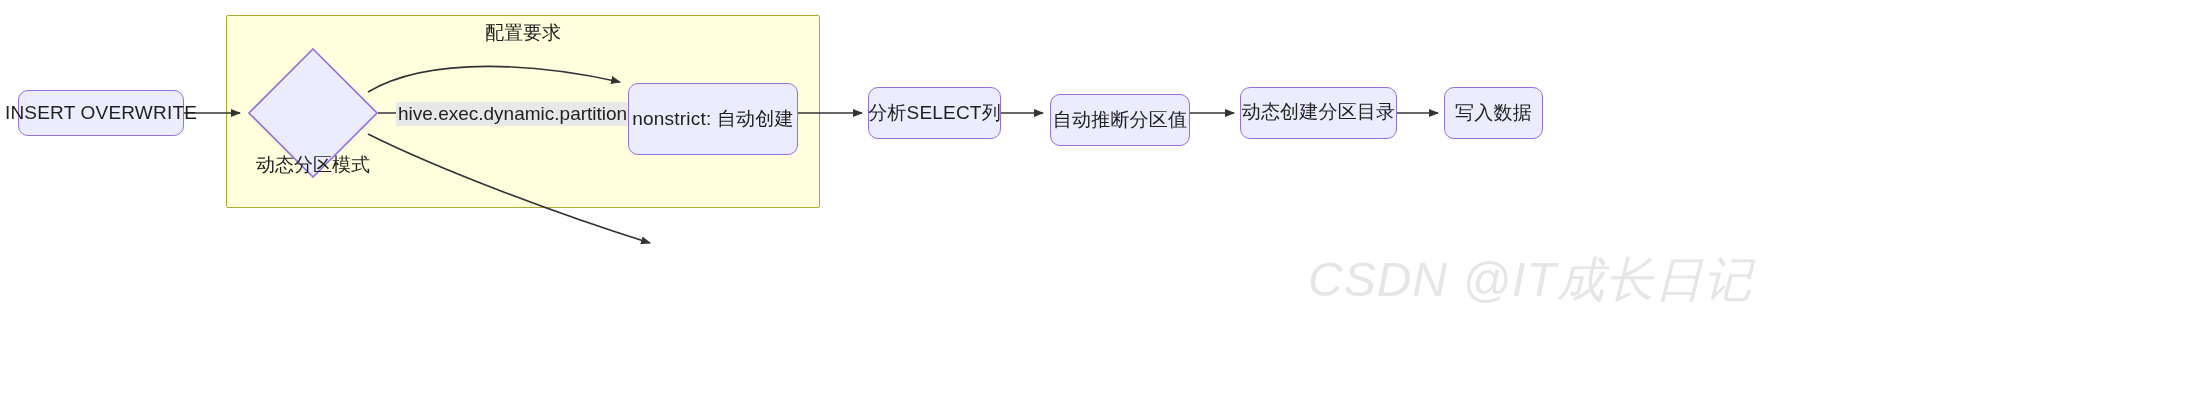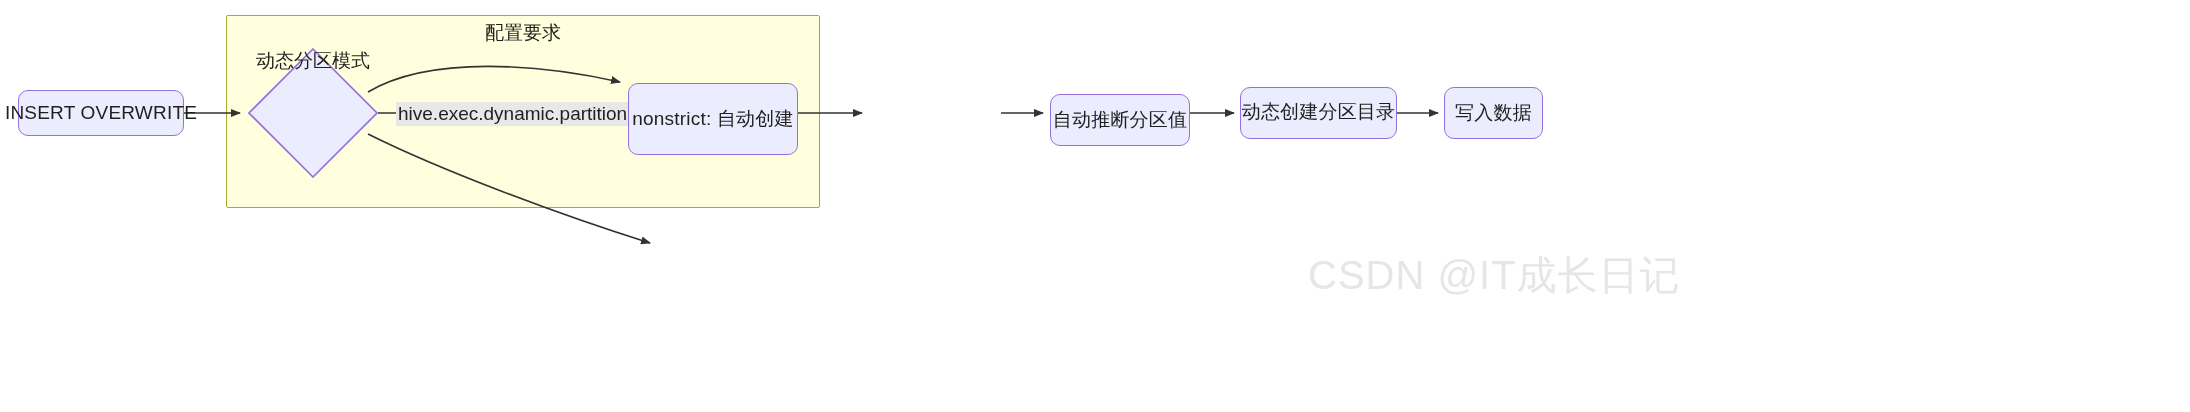--- a/index.html
+++ b/index.html
@@ -39,21 +39,21 @@
     justify-content: center;
     color: #1f1f1f;
     font-size: 19px;
     line-height: 1.2;
     white-space: nowrap;
     letter-spacing: .2px;
   }
   .diamond-wrap {
     position: absolute;
     display: flex;
-    align-items: flex-start;
+    align-items: flex-end;
     justify-content: center;
   }
   .diamond-shape {
     position: absolute;
     top: 0; left: 0;
     width: 100%;
     height: 100%;
   }
   .diamond-label {
     position: relative;
@@ -80,25 +80,26 @@
     position: absolute;
     background: #e8e8e8;
     color: #1f1f1f;
     font-size: 19px;
     white-space: nowrap;
     padding: 1px 2px;
     line-height: 1.15;
   }
   .watermark {
     position: absolute;
-    font-size: 40px;
+    font-size: 48px;
     color: #e6e6e6;
     white-space: nowrap;
     letter-spacing: 1px;
     user-select: none;
+    font-style: italic;
   }
 </style>
 </head>
 <body>
 
 <div id="diagram-root">
 
   <div class="subgraph-box" style="left:226px; top:15px; width:594px; height:193px;"></div>
   <div class="subgraph-title" style="left:423px; top:20px; width:200px;">配置要求</div>
 
@@ -137,20 +138,23 @@
     <span class="diamond-label">动态分区模式</span>
   </div>
 
   <div class="edge-label" style="left:396px; top:102px;">hive.exec.dynamic.partition=true</div>
 
   <div class="node-box" style="left:628px; top:83px; width:170px; height:72px;">
     <span>nonstrict: 自动创建</span>
   </div>
 
 
+  <div class="node-box" style="left:868px; top:87px; width:133px; height:52px;">
+    <span>分析SELECT列</span>
+  </div>
 
   <div class="node-box" style="left:1050px; top:94px; width:140px; height:52px;">
     <span>自动推断分区值</span>
   </div>
 
   <div class="node-box" style="left:1240px; top:87px; width:157px; height:52px;font-family:Liberation Mono, monospace;">
     <span>动态创建分区目录</span>
   </div>
 
   <div class="node-box" style="left:1444px; top:87px; width:99px; height:52px;">

